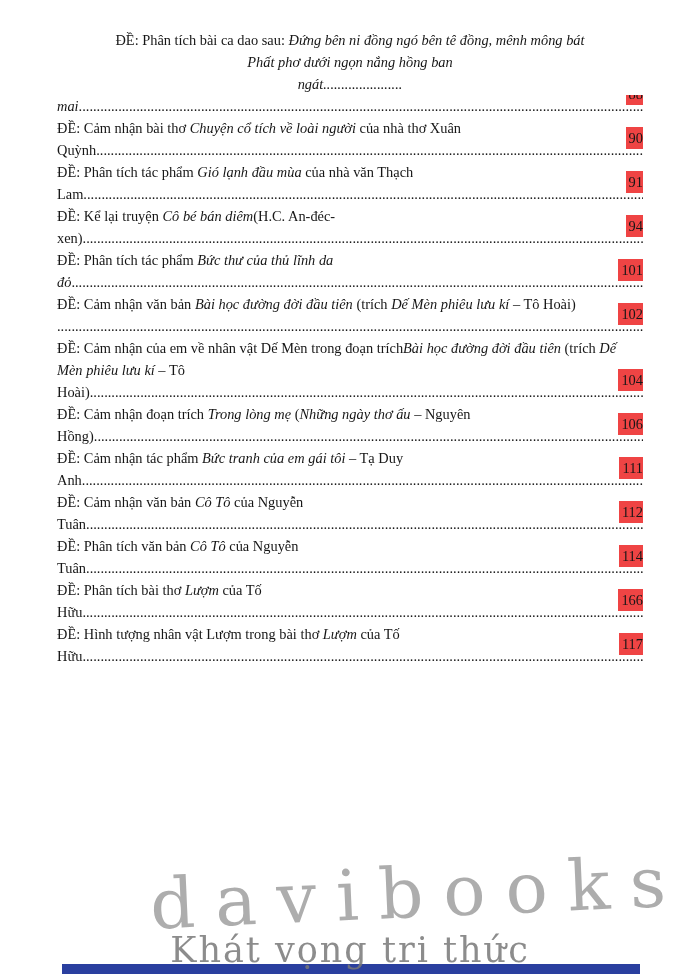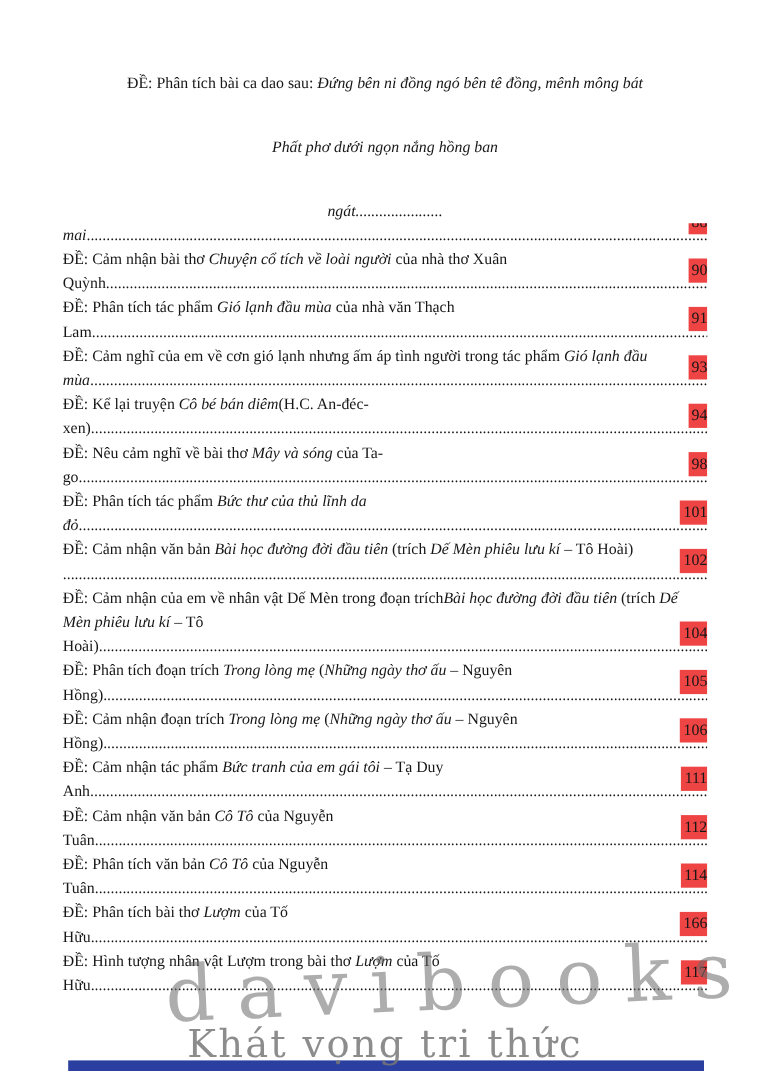--- a/index.html
+++ b/index.html
@@ -14,21 +14,21 @@
     position: absolute; left: 57px; top: 29px; width: 586px;
     z-index: 1;
   }
   .row {
     position: relative;
     overflow: hidden;
     font-size: 14.4px;
     line-height: 22px;
     white-space: normal;
   }
-  .row.center { text-align: center; margin-top: 36px; }
+  .row.center { text-align: center; }
   .row.entry .text::after,
   .row.section .text::after {
     content: "........................................................................................................................................................................................................................................................................................................................";
   }
   .num {
     position: absolute; right: 0; bottom: 12px;
     background: #ef4444;
     padding-left: 3px;
   }
   .it { font-style: italic; }
@@ -67,27 +67,24 @@
 <body>
 
 <div class="content">
   <div id="toc">
       <div class="row center"><span class="text"><span>ĐỀ: Phân tích bài ca dao sau: </span><span class="it">Đứng bên ni đồng ngó bên tê đồng, mênh mông bát</span></span></div>
       <div class="row center"><span class="text"><span class="it">Phất phơ dưới ngọn nắng hồng ban</span></span></div>
       <div class="row center"><span class="text"><span class="it">ngát......................</span></span></div>
       <div class="row entry"><span class="text"><span class="it">mai</span></span><span class="num">88</span></div>
       <div class="row entry"><span class="text"><span>ĐỀ: Cảm nhận bài thơ </span><span class="it">Chuyện cổ tích về loài người</span><span> của nhà thơ Xuân Quỳnh</span></span><span class="num">90</span></div>
       <div class="row entry"><span class="text"><span>ĐỀ: Phân tích tác phẩm </span><span class="it">Gió lạnh đầu mùa</span><span> của nhà văn Thạch Lam.</span></span><span class="num">91</span></div>
-      <div class="row entry"><span class="text"><span>ĐỀ: Cảm nghĩ của em về cơn gió lạnh nhưng ấm áp tình người trong tác phẩm </span><span class="it">Gió lạnh đầu mùa</span></span><span class="num">93</span></div>
       <div class="row entry"><span class="text"><span>ĐỀ: Kể lại truyện </span><span class="it">Cô bé bán diêm</span><span>(H.C. An-đéc-xen)</span></span><span class="num">94</span></div>
-      <div class="row entry"><span class="text"><span>ĐỀ: Nêu cảm nghĩ về bài thơ </span><span class="it">Mây và sóng</span><span> của Ta-go</span></span><span class="num">98</span></div>
       <div class="row entry"><span class="text"><span>ĐỀ: Phân tích tác phẩm </span><span class="it">Bức thư của thủ lĩnh da đỏ</span></span><span class="num">101</span></div>
       <div class="row entry"><span class="text"><span>ĐỀ: Cảm nhận văn bản </span><span class="it">Bài học đường đời đầu tiên</span><span> (trích </span><span class="it">Dế Mèn phiêu lưu kí</span><span> – Tô Hoài) .</span></span><span class="num">102</span></div>
       <div class="row entry"><span class="text"><span>ĐỀ: Cảm nhận của em về nhân vật Dế Mèn trong đoạn trích</span><span class="it">Bài học đường đời đầu tiên</span><span> (trích </span><span class="it">Dế Mèn phiêu lưu kí</span><span> – Tô Hoài)</span></span><span class="num">104</span></div>
-      <div class="row entry"><span class="text"><span>ĐỀ: Phân tích đoạn trích </span><span class="it">Trong lòng mẹ</span><span> (</span><span class="it">Những ngày thơ ấu</span><span> – Nguyên Hồng)</span></span><span class="num">105</span></div>
       <div class="row entry"><span class="text"><span>ĐỀ: Cảm nhận đoạn trích </span><span class="it">Trong lòng mẹ</span><span> (</span><span class="it">Những ngày thơ ấu</span><span> – Nguyên Hồng)</span></span><span class="num">106</span></div>
       <div class="row entry"><span class="text"><span>ĐỀ: Cảm nhận tác phẩm </span><span class="it">Bức tranh của em gái tôi</span><span> – Tạ Duy Anh</span></span><span class="num">111</span></div>
       <div class="row entry"><span class="text"><span>ĐỀ: Cảm nhận văn bản </span><span class="it">Cô Tô</span><span> của Nguyễn Tuân</span></span><span class="num">112</span></div>
       <div class="row entry"><span class="text"><span>ĐỀ: Phân tích văn bản </span><span class="it">Cô Tô</span><span> của Nguyễn Tuân.</span></span><span class="num">114</span></div>
       <div class="row entry"><span class="text"><span>ĐỀ: Phân tích bài thơ </span><span class="it">Lượm</span><span> của Tố Hữu</span></span><span class="num">166</span></div>
       <div class="row entry"><span class="text"><span>ĐỀ: Hình tượng nhân vật Lượm trong bài thơ </span><span class="it">Lượm</span><span> của Tố Hữu.</span></span><span class="num">117</span></div>
     </div>
 </div>
 
 <div class="wm-brand">davibooks</div>

